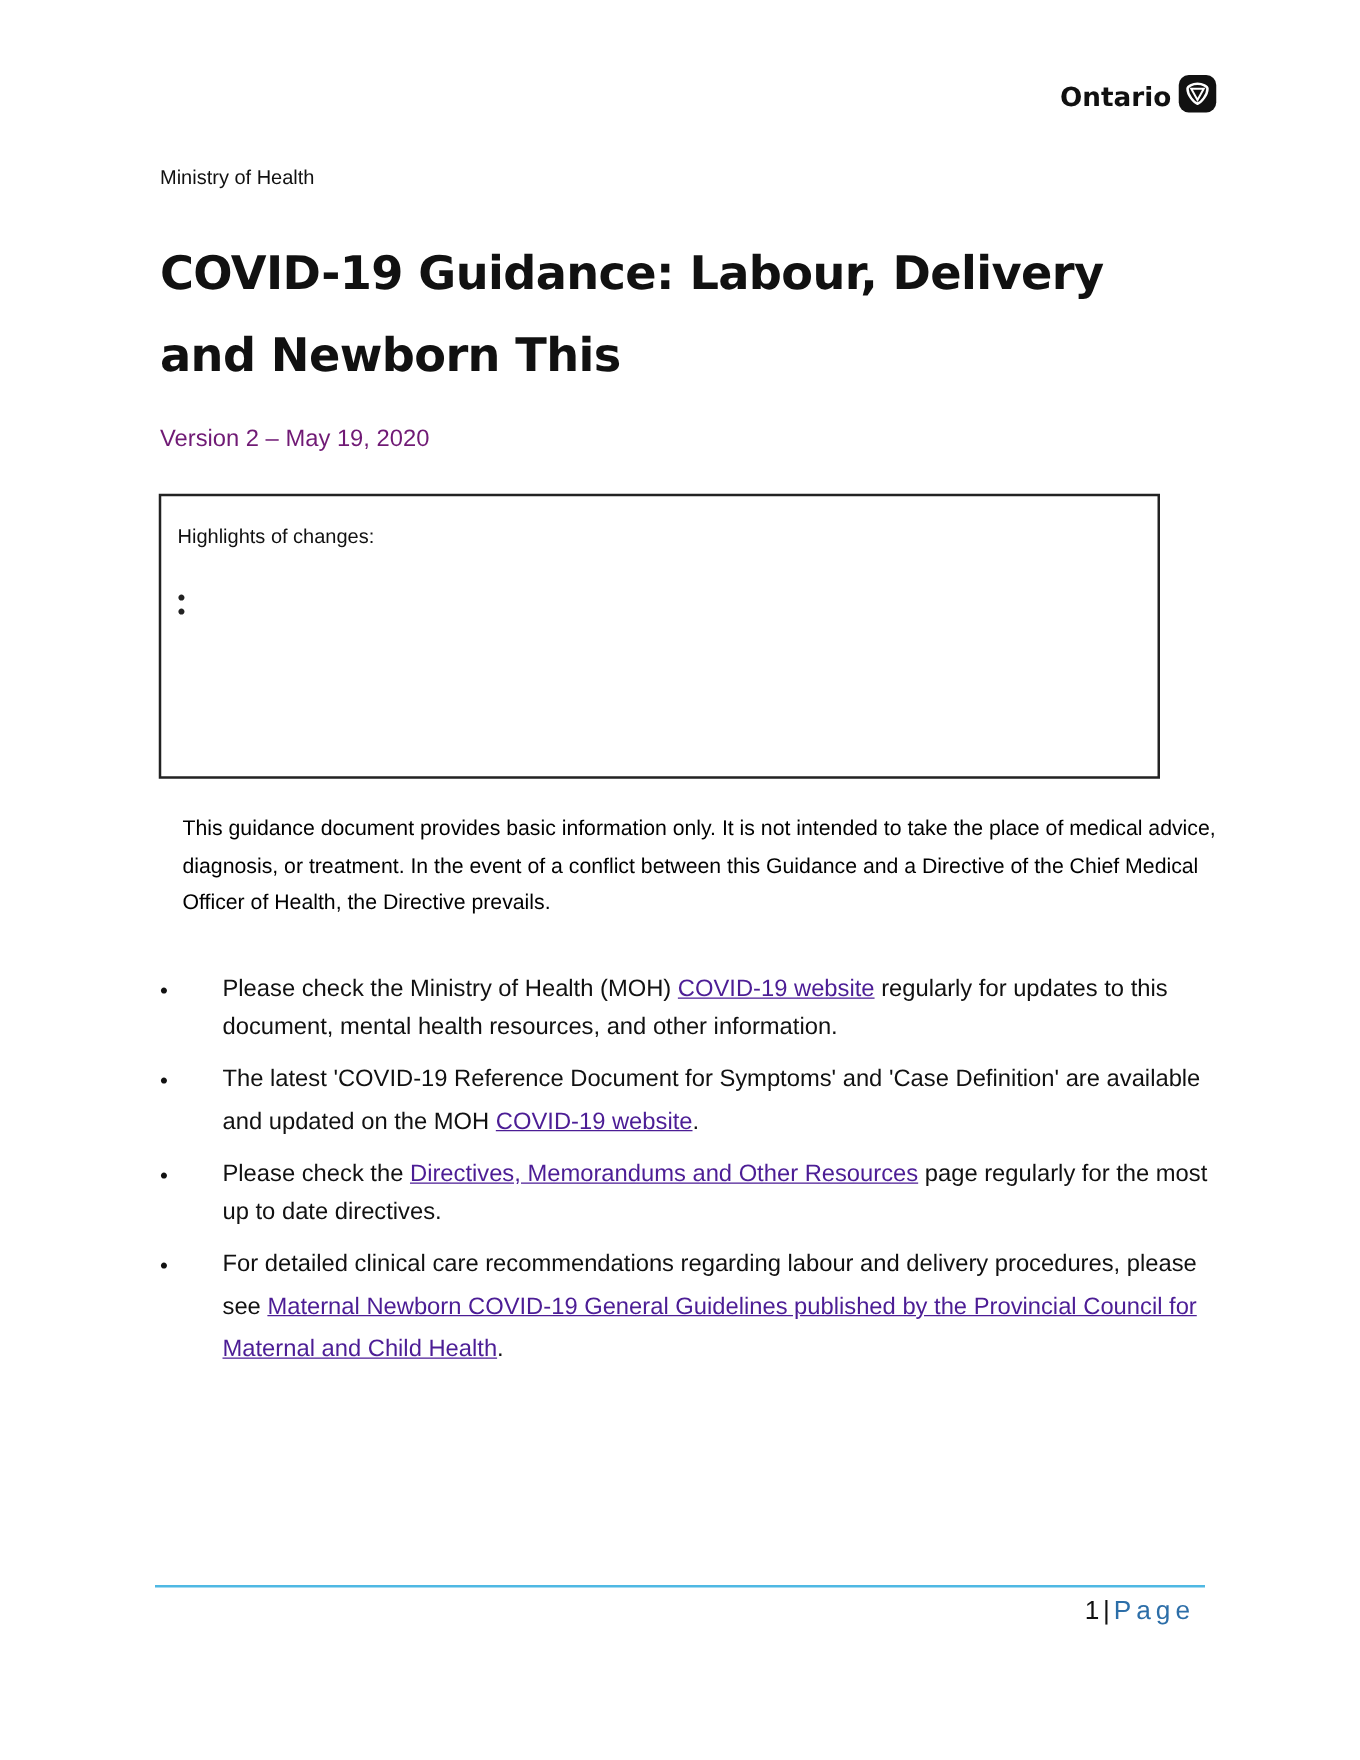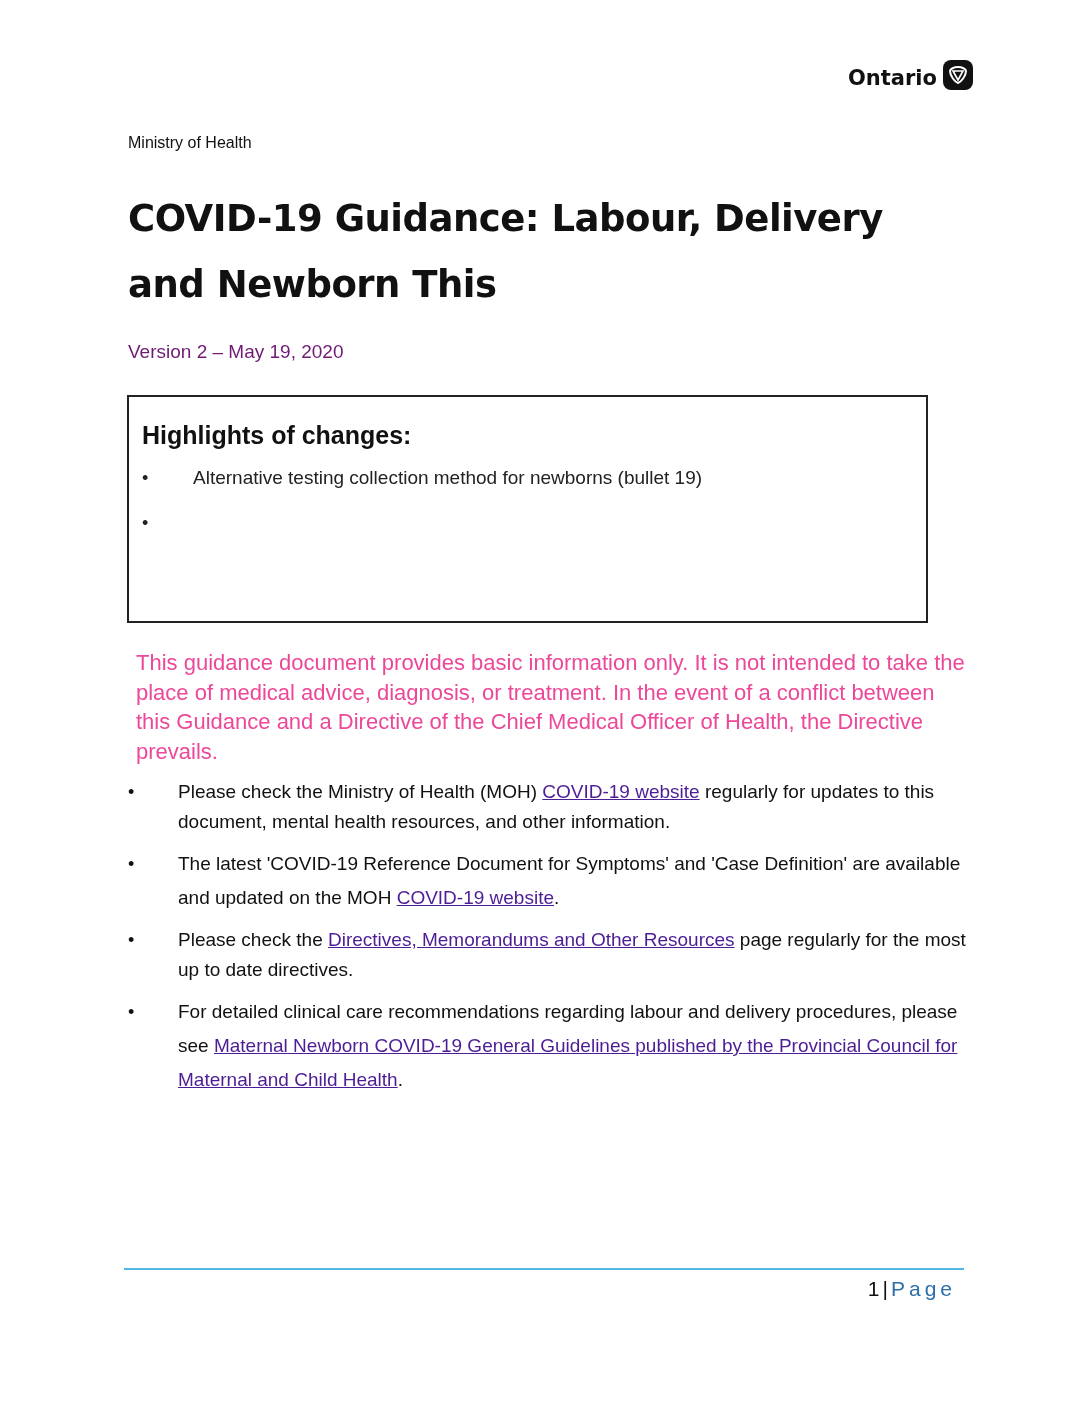--- a/index.html
+++ b/index.html
@@ -4,25 +4,25 @@
 <style>
   html, body { margin: 0; padding: 0; background: #ffffff; }
   body { width: 1088px; height: 1408px; position: relative; font-family: "Liberation Sans", sans-serif; color: #111; overflow: hidden; }
   .logo { position: absolute; left: 848px; top: 60px; display: flex; align-items: flex-end; gap: 6px; }
   .logo-text { font-family: "DejaVu Sans", sans-serif; font-weight: bold; font-size: 21px; color: #111; letter-spacing: 0px; }
   .logo-badge { width: 30px; height: 30px; background: #111; border-radius: 8px; display: flex; align-items: center; justify-content: center; }
   .ministry { position: absolute; left: 128px; top: 134px; font-size: 16px; color: #111; }
   .title { position: absolute; left: 128px; top: 186px; width: 820px; font-family: "DejaVu Sans", sans-serif; font-weight: bold; font-size: 37px; line-height: 66px; color: #111; letter-spacing: -0.5px; }
   .version { position: absolute; left: 128px; top: 341px; font-size: 19px; color: #701a75; }
   .highlights { position: absolute; left: 127px; top: 395px; width: 801px; height: 228px; border: 2px solid #222; box-sizing: border-box; }
-  .hl-heading { position: absolute; left: 13px; top: 24px; font-weight: bold; font-size: 25px; color: #111; }
+  .hl-heading { position: absolute; left: 13px; top: 24px; font-weight: normal; font-size: 16px; color: #111; }
   .hl-list { position: absolute; left: 13px; top: 64px; width: 780px; margin: 0; padding: 0; list-style: none; }
   .hl-item { position: relative; padding-left: 51px; font-size: 19px; line-height: 34px; color: #222; margin-bottom: 11px; }
   .bullet { position: absolute; left: 0; top: 0; font-size: 18px; }
-  .intro { position: absolute; left: 136px; top: 648px; width: 830px; font-size: 22px; line-height: 29.5px; color: #ec4899; }
+  .intro { position: absolute; left: 146px; top: 648px; width: 830px; font-size: 17px; line-height: 29.5px; color: #000000; }
   .main-list { position: absolute; left: 128px; top: 777px; width: 840px; margin: 0; padding: 0; list-style: none; }
   .main-item { position: relative; padding-left: 50px; font-size: 19px; line-height: 30px; color: #111; margin-bottom: 10px; }
   .main-item.tall { line-height: 34px; }
   a.link { color: #4c1d95; text-decoration: underline; }
   .footer-rule { position: absolute; left: 124px; top: 1268px; width: 840px; height: 2px; background: #4fb8e3; }
   .page-number { position: absolute; right: 132px; top: 1277px; font-size: 21px; color: #111; display: flex; align-items: center; }
   .page-sep { margin: 0 3px; color: #111; }
   .page-word { color: #2c6ea8; letter-spacing: 4px; }
 </style>
 </head>
@@ -45,21 +45,20 @@
   <div>and Newborn This</div>
 </div>
 
 <div class="version">Version 2 – May 19, 2020</div>
 
 <div class="highlights">
   <div class="hl-heading">Highlights of changes:</div>
   <ul class="hl-list">
     <li class="hl-item">
       <span class="bullet">•</span>
-      <span>Alternative testing collection method for newborns (bullet 19)</span>
     </li>
     <li class="hl-item">
       <span class="bullet">•</span>
     </li>
   </ul>
 </div>
 
 <div class="intro">This guidance document provides basic information only. It is not intended to take the place of medical advice, diagnosis, or treatment.  In the event of a conflict between this Guidance and a Directive of the Chief Medical Officer of Health, the Directive prevails.</div>
 
 <ul class="main-list">

